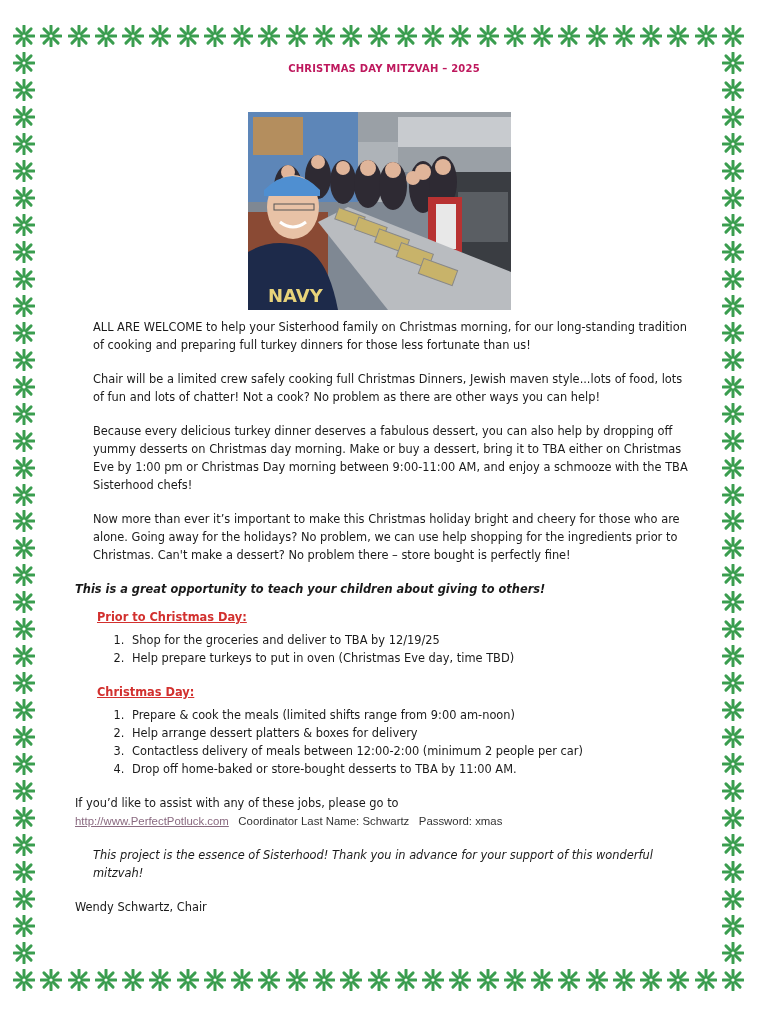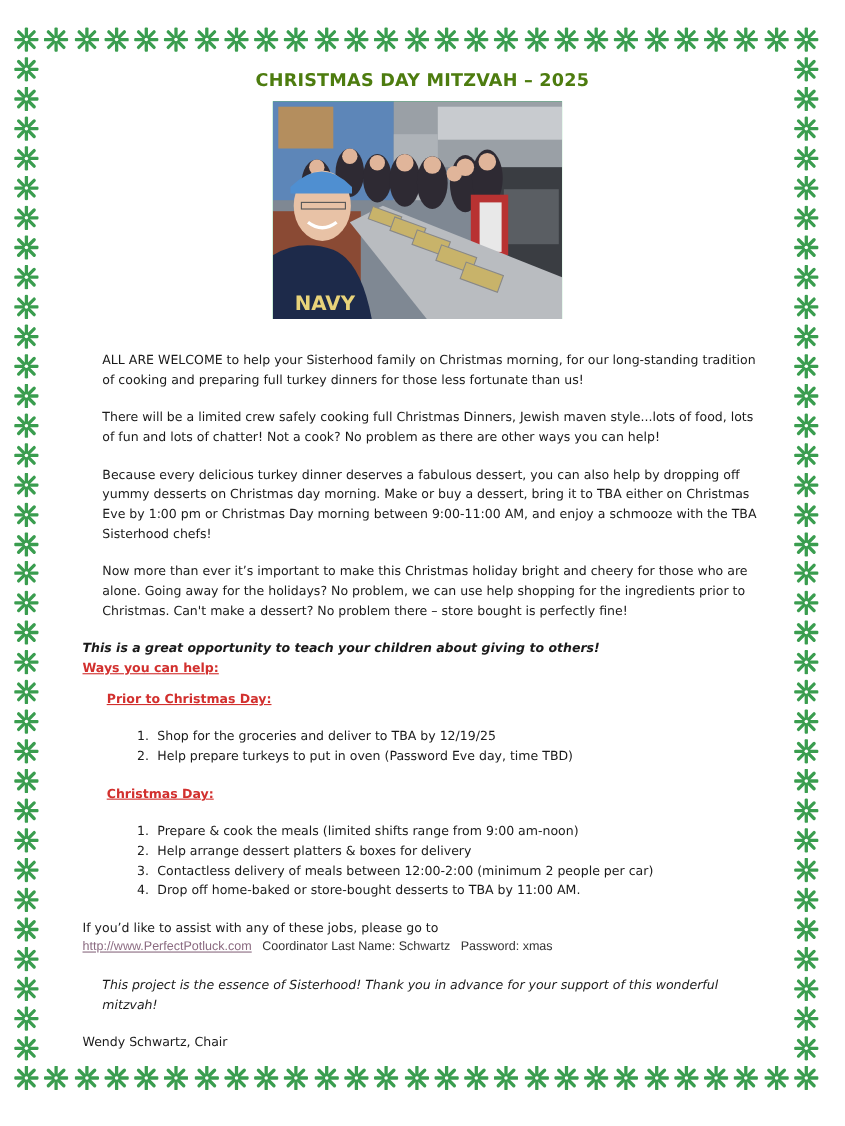--- a/index.html
+++ b/index.html
@@ -1,30 +1,30 @@
 <!DOCTYPE html>
 <html><head>
 <meta charset="utf-8">
 <style>
   html, body { margin: 0; padding: 0; background: #ffffff; }
   body { width: 768px; height: 1024px; position: relative; overflow: hidden;
          font-family: "DejaVu Sans", sans-serif; color: #1a1a1a; }
   #border { position: absolute; left: 0; top: 0; width: 768px; height: 1024px; pointer-events: none; }
   .star { position: absolute; width: 22px; height: 22px; margin-left: -11px; margin-top: -11px; }
   .title { position: absolute; top: 63px; left: 0; width: 768px; text-align: center;
-           color: #4d7c0f; font-size: 16px; font-weight: bold; letter-spacing: 0.2px; }
-  .photo { position: absolute; left: 248px; top: 92px; width: 263px; height: 198px;
-           overflow: hidden; background: #22c55e; text-align: center; }
+           color: #be185d; font-size: 10px; font-weight: bold; letter-spacing: 0.2px; }
+  .photo { position: absolute; left: 248px; top: 112px; width: 263px; height: 198px;
+           overflow: hidden; background: #7dd3fc; text-align: center; }
   .content { position: absolute; left: 75px; top: 318px; width: 620px; font-size: 11.4px; line-height: 18px; }
   .content p { margin: 0 0 16px 18px; }
   .italic-bold { font-style: italic; font-weight: bold; margin: 0 !important; }
   .red-u { color: #d2302e; font-weight: bold; text-decoration: underline; }
   .section { margin-left: 22px; }
   .section-head { color: #d2302e; font-weight: bold; text-decoration: underline; margin-top: 10px; }
-  .section ol { margin: 16px; padding-left: 26px; }
+  .section ol { margin: 5px; padding-left: 26px; }
   .section ol li { padding-left: 4px; }
   .sans { font-family: "Liberation Sans", sans-serif; color: #333; }
   .link { color: #8a6a80; text-decoration: underline; text-align: center; }
   .u { }
   .italic { font-style: italic; }
 </style>
 </head>
 <body>
 
 <div id="border">
@@ -1424,31 +1424,30 @@
     <text x="20" y="190" font-size="18" font-weight="bold" fill="#e8d37a" font-family="DejaVu Sans, sans-serif">NAVY</text>
     <ellipse cx="45" cy="95" rx="26" ry="32" fill="#e8c2a6"></ellipse>
     <path d="M16,78 Q45,50 72,78 L72,84 L16,84 Z" fill="#4f8fd1"></path>
     <rect x="26" y="92" width="40" height="6" fill="none" stroke="#555" stroke-width="1"></rect>
     <path d="M32,110 Q45,120 58,110" stroke="#fff" stroke-width="3" fill="none"></path>
   </svg>
 </div>
 
 <div class="content">
   <p>ALL ARE WELCOME to help your Sisterhood family on Christmas morning, for our long-standing tradition of cooking and preparing full turkey dinners for those less fortunate than us!</p>
-  <p>There will be a limited crew safely cooking full Christmas Dinners, Jewish maven style...lots of food, lots of fun and lots of chatter!  Not a cook? No problem as there are other ways you can help!</p>
+  <p>Chair will be a limited crew safely cooking full Christmas Dinners, Jewish maven style...lots of food, lots of fun and lots of chatter!  Not a cook? No problem as there are other ways you can help!</p>
   <p>Because every delicious turkey dinner deserves a fabulous dessert, you can also help by dropping off yummy desserts on Christmas day morning. Make or buy a dessert, bring it to TBA either on Christmas Eve by 1:00 pm or Christmas Day morning between 9:00-11:00 AM, and enjoy a schmooze with the TBA Sisterhood chefs!</p>
   <p>Now more than ever it’s important to make this Christmas holiday bright and cheery for those who are alone. Going away for the holidays? No problem, we can use help shopping for the ingredients prior to Christmas. Can't make a dessert? No problem there – store bought is perfectly fine!</p>
   <p class="italic-bold">This is a great opportunity to teach your children about giving to others!</p>
-  <div class="red-u">Ways you can help:</div>
 
   <div class="section">
     <div class="section-head">Prior to Christmas Day:</div>
     <ol>
       <li>Shop for the groceries and deliver to TBA by 12/19/25</li>
-      <li>Help prepare turkeys to put in oven (Password Eve day, time TBD)</li>
+      <li>Help prepare turkeys to put in oven (Christmas Eve day, time TBD)</li>
     </ol>
   </div>
 
   <div class="section" style="margin-bottom:16px;">
     <div class="section-head" style="margin-top:16px;">Christmas Day:</div>
     <ol>
       <li>Prepare &amp; cook the meals (limited shifts range from 9:00 am-noon)</li>
       <li>Help arrange dessert platters &amp; boxes for delivery</li>
       <li>Contactless delivery of meals between 12:00-2:00 (minimum 2 people per car)</li>
       <li>Drop off home-baked or store-bought desserts to TBA by 11:00 AM.</li>

